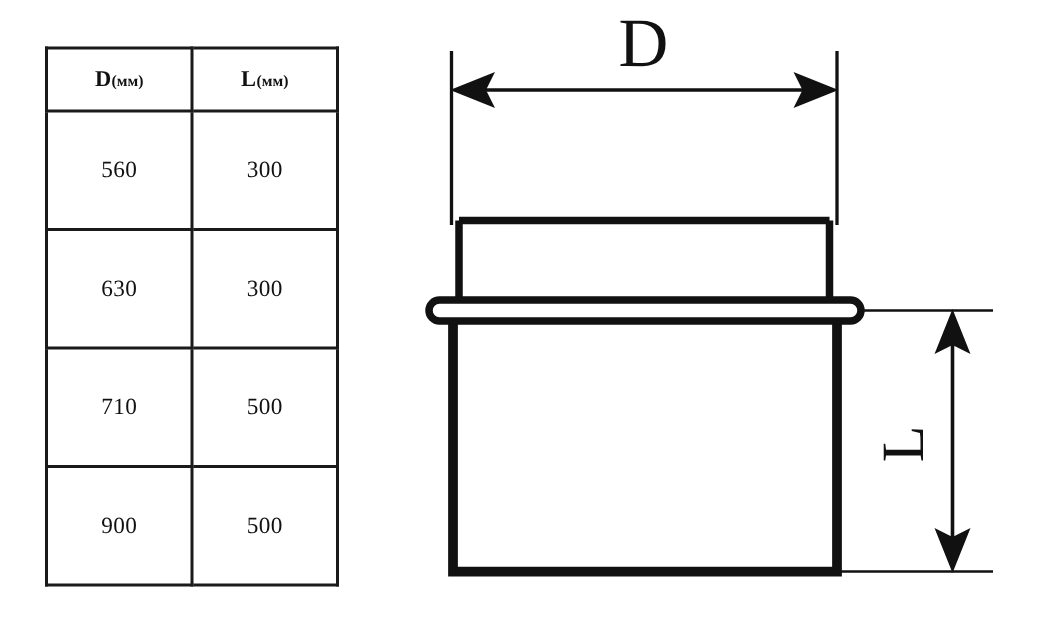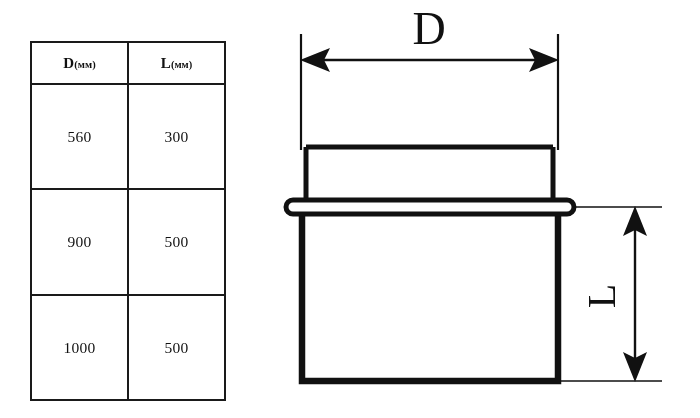--- a/index.html
+++ b/index.html
@@ -14,21 +14,21 @@
     position: relative;
     overflow: hidden;
     font-family: "Liberation Serif", "DejaVu Serif", serif;
     color: #000000;
   }
 
   
   #dim-table-wrap {
     position: absolute;
     left: 30px;
-    top: 41px;
+    top: 31px;
     width: 196px;
     height: 360px;
   }
   table.dim-table {
     border-collapse: collapse;
     width: 100%;
     height: 100%;
     table-layout: fixed;
     background: #ffffff;
   }
@@ -104,25 +104,29 @@
           <span>L</span><span class="unit">(мм)</span>
         </th>
       </tr>
     </thead>
     <tbody>
       <tr>
         <td>560</td>
         <td>300</td>
       </tr>
       <tr>
-        <td>900</td>
+        <td>630</td>
+        <td>300</td>
+      </tr>
+      <tr>
+        <td>710</td>
         <td>500</td>
       </tr>
       <tr>
-        <td>1000</td>
+        <td>900</td>
         <td>500</td>
       </tr>
     </tbody>
   </table>
 </div>
 
 <div id="drawing">
   <svg viewBox="0 0 450 418" xmlns="http://www.w3.org/2000/svg">
 
     <line class="ext-line" x1="51" y1="34" x2="51" y2="150"></line>

